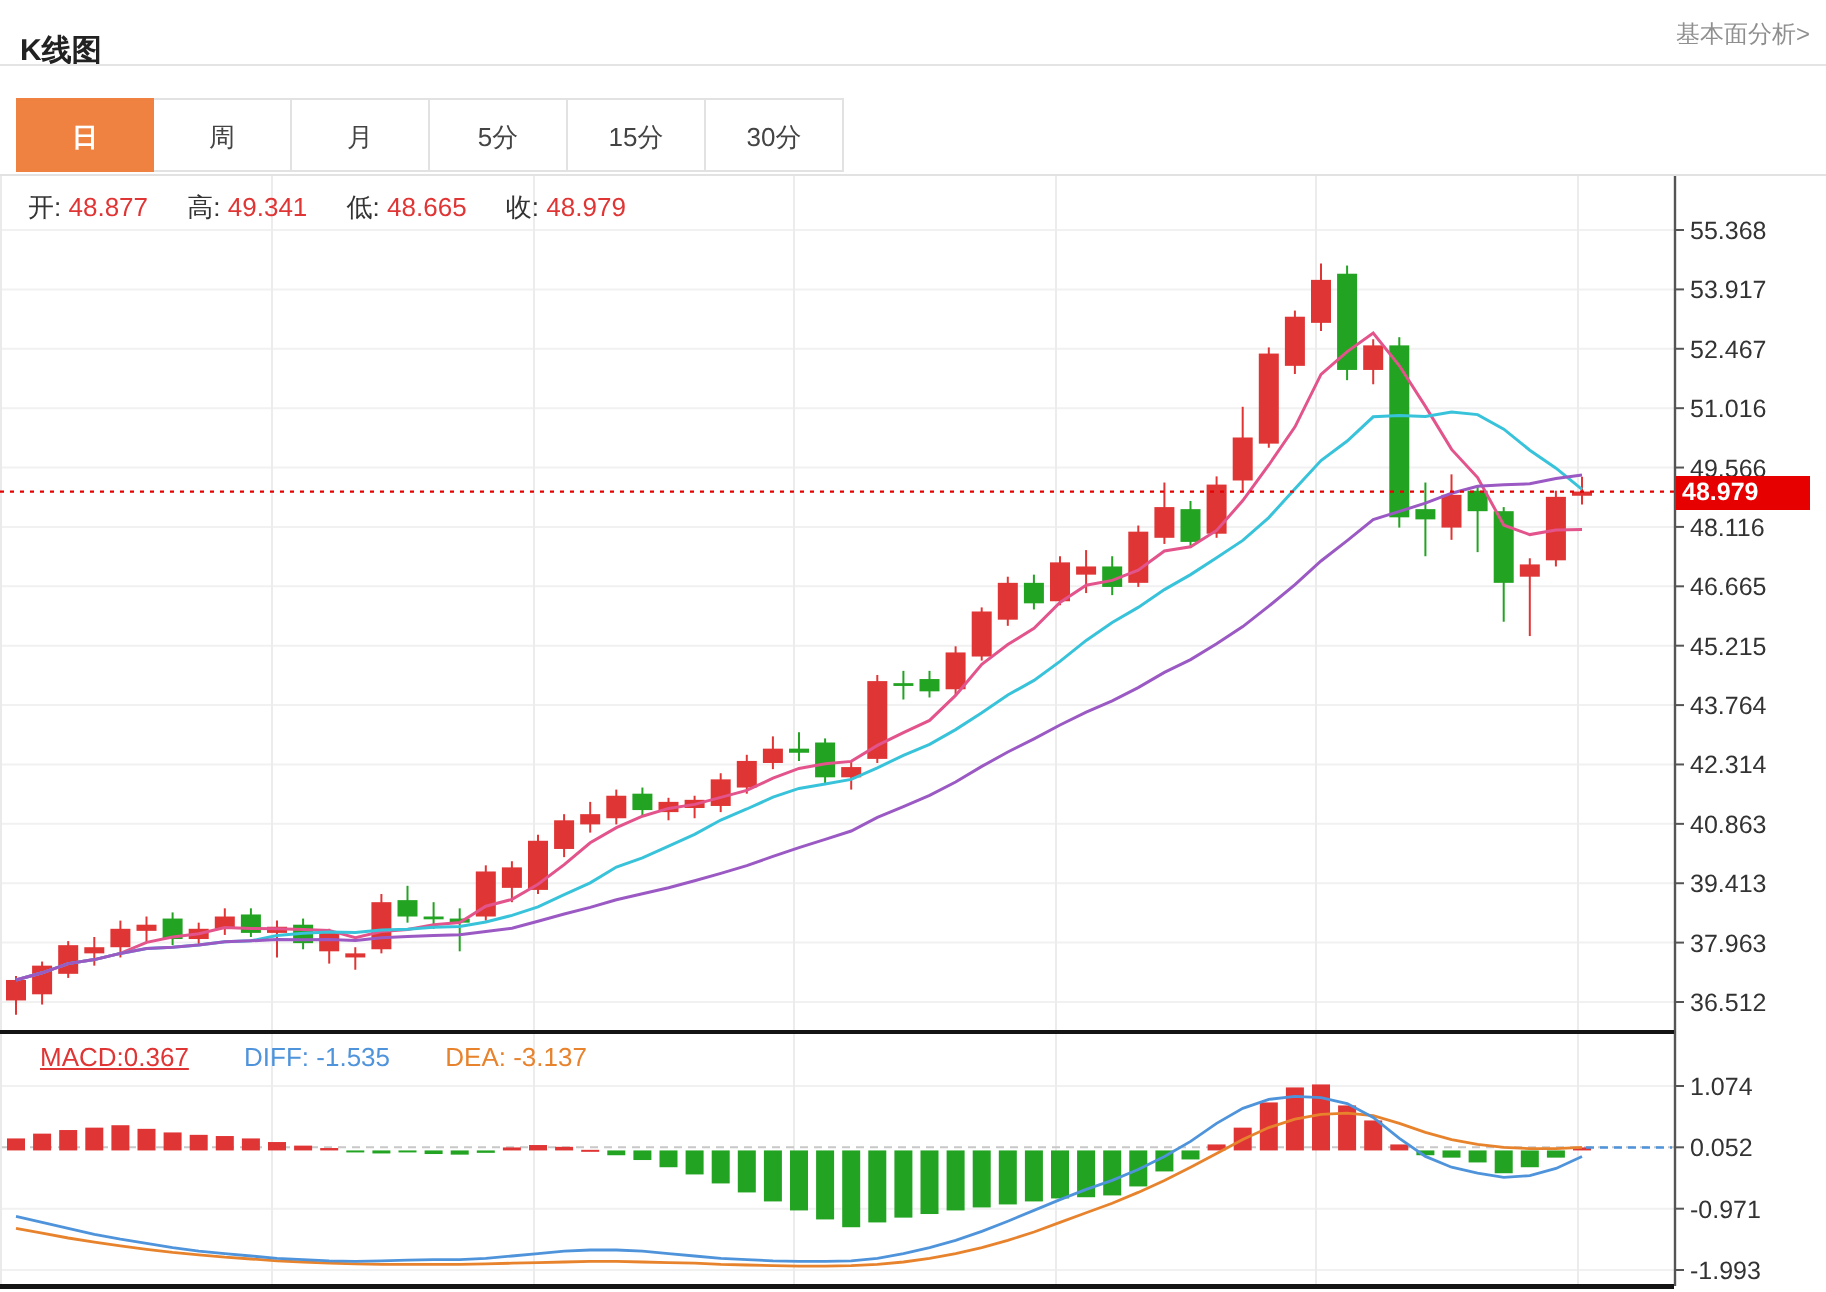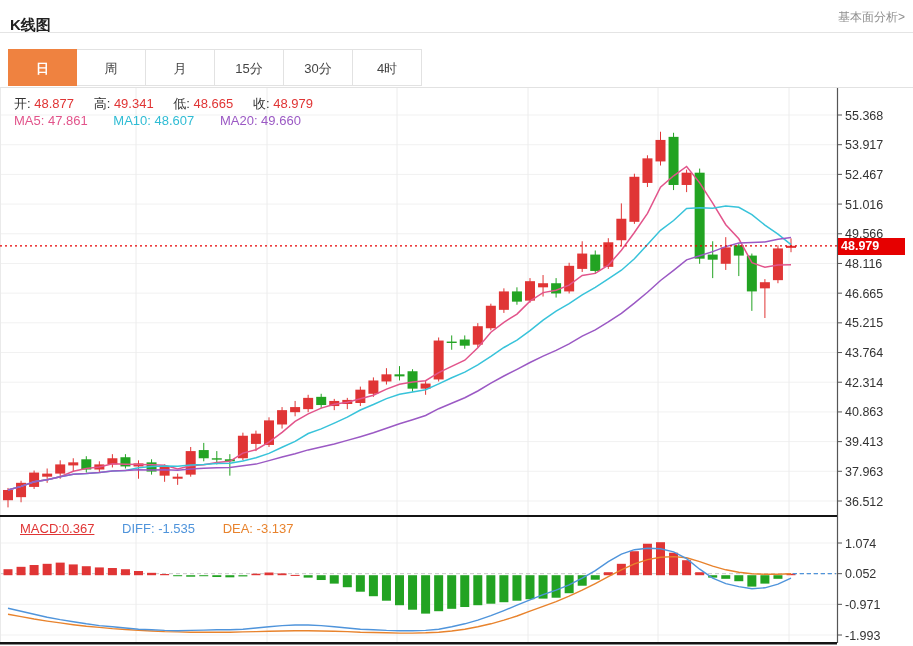--- a/index.html
+++ b/index.html
@@ -311,42 +311,37 @@
 
   <div class="page-title">K线图</div>
   <a class="analysis-link">基本面分析&gt;</a>
   <div class="hdivider"></div>
 
   <div class="tabrow">
     <div class="tabs">
         <div class="tab active">日</div>
         <div class="tab">周</div>
         <div class="tab">月</div>
+        <div class="tab">5分</div>
         <div class="tab">15分</div>
         <div class="tab">30分</div>
-        <div class="tab">4时</div>
       </div>
   </div>
 
   <div class="overlay ohlc-overlay">
     <span class="lab">开:</span>
     <span class="val-red">48.877</span>
     <span class="lab">高:</span>
     <span class="val-red">49.341</span>
     <span class="lab">低:</span>
     <span class="val-red">48.665</span>
     <span class="lab">收:</span>
     <span class="val-red">48.979</span>
   </div>
 
-  <div class="overlay ma-overlay">
-    <span class="ma5">MA5: 47.861</span>
-    <span class="ma10">MA10: 48.607</span>
-    <span class="ma20">MA20: 49.660</span>
-  </div>
 
   <div class="overlay macd-overlay">
     <span class="macd-v">MACD:0.367</span>
     <span class="diff-v">DIFF: -1.535</span>
     <span class="dea-v">DEA: -3.137</span>
   </div>
 
   <div class="price-badge">48.979</div>
 </div>
 

